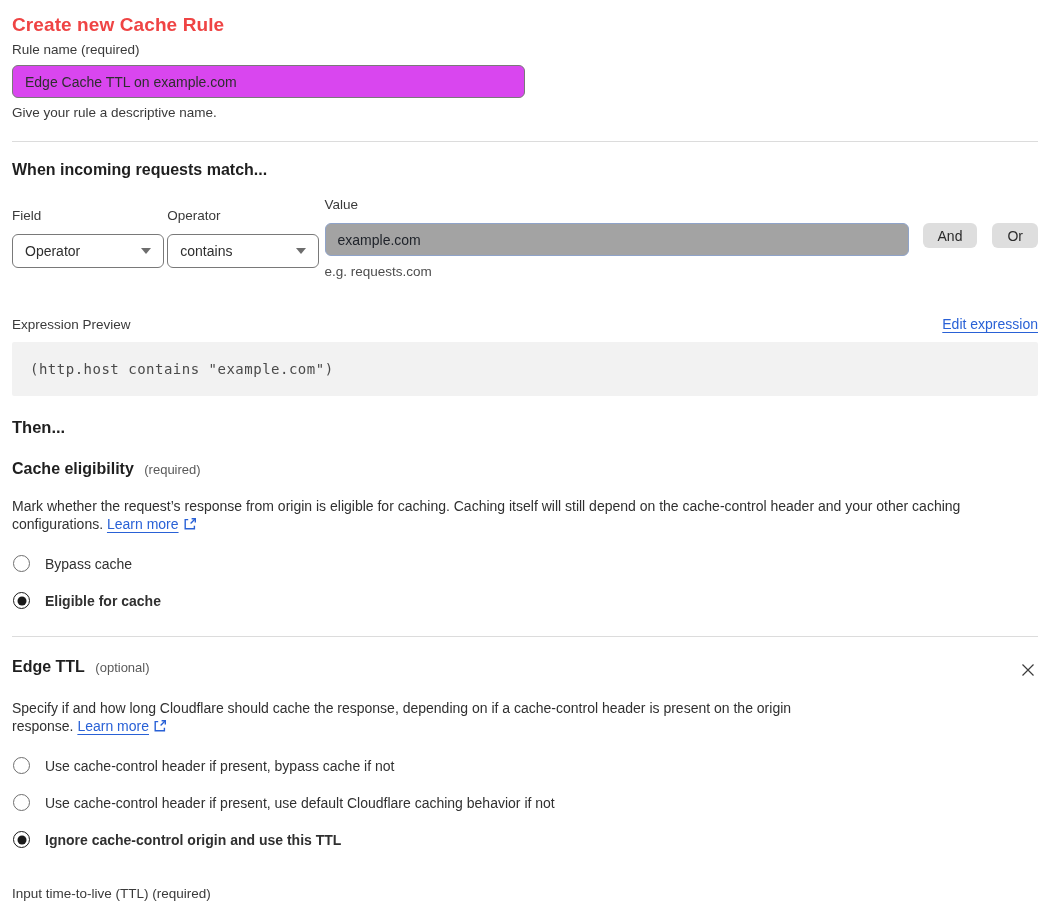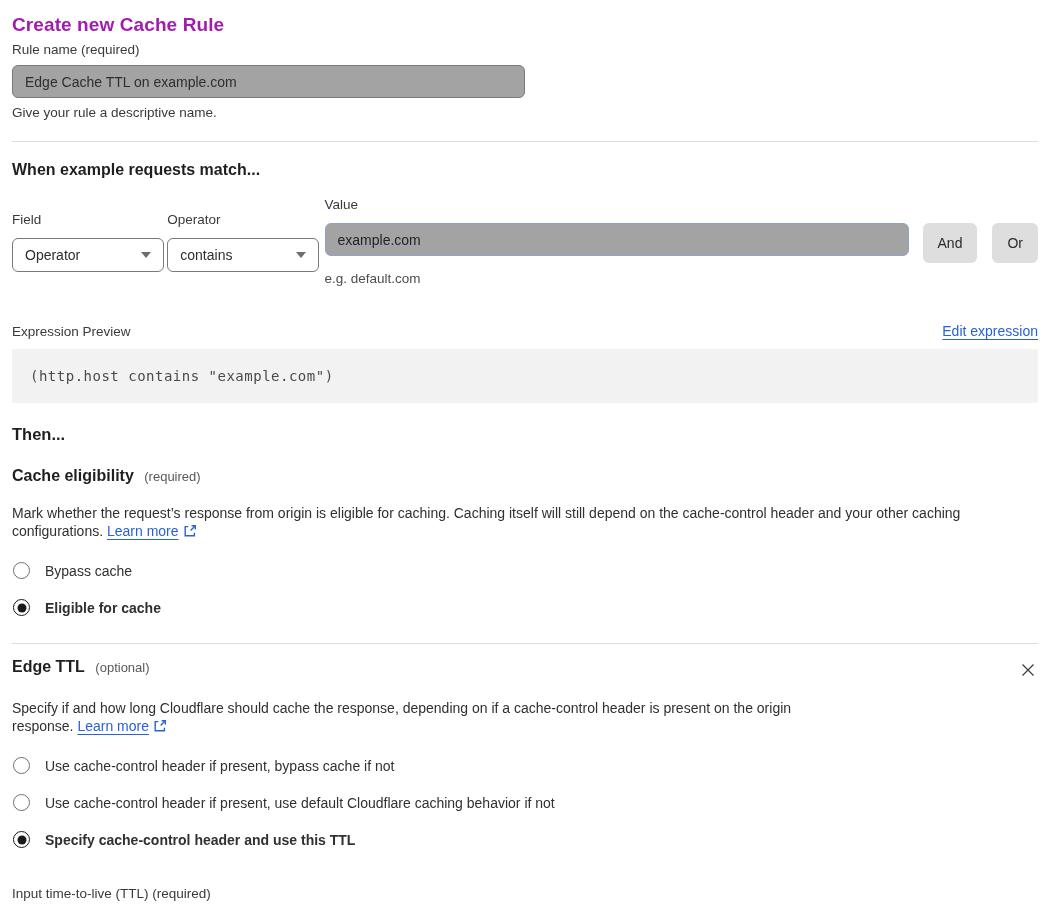--- a/index.html
+++ b/index.html
@@ -5,28 +5,28 @@
   * { margin: 0; padding: 0; box-sizing: border-box; }
   html, body { background: #ffffff; }
   body {
     width: 1058px; height: 906px;
     font-family: "Liberation Sans", "DejaVu Sans", sans-serif;
     color: #303030;
     overflow: hidden;
   }
   .page { padding: 14px 20px 0 12px; }
 
-  h1.page-title { font-size: 19px; font-weight: 700; color: #a21caf; letter-spacing: .1px; }
+  h1.page-title { font-size: 19px; font-weight: 700; color: #ef4444; letter-spacing: .1px; }
 
   .field-label { font-size: 13.5px; color: #3a3a3a; margin-top: 6px; }
   .text-input {
     margin-top: 8px; width: 513px; height: 33px;
     border: 1px solid #797979; border-radius: 6px;
     padding: 0 12px; font-size: 14px; color: #2e2e2e;
-    font-family: inherit; background: #a3a3a3; outline: none; display: block;
+    font-family: inherit; background: #d946ef; outline: none; display: block;
   }
   .helper { font-size: 13.5px; color: #3a3a3a; margin-top: 7px; }
 
   .divider { border: none; border-top: 1px solid #dcdcdc; margin-top: 21px; }
 
   h2.section-heading { font-size: 16px; font-weight: 700; color: #1f1f1f; margin-top: 19px; }
 
   .builder { display: flex; margin-top: 18px; align-items: center; }
   .col-field { width: 158px; }
   .col-operator { width: 160px; margin-left: 0px; }
@@ -41,21 +41,21 @@
   .caret { width: 0; height: 0; border-left: 5px solid transparent; border-right: 5px solid transparent; border-top: 6px solid #6d6d6d; }
 
   .value-row { display: flex; align-items: flex-start; }
   .value-input {
     width: 584px; height: 33px; margin-top: 0;
     border: 1px solid #8fa3c9; border-radius: 6px;
     background: #a3a3a3; padding: 0 12px; font-size: 14px; color: #20242b;
     font-family: inherit; outline: none;
   }
   .connector-btn {
-    height: 40px; padding: 0 15px; margin-left: 14px;
+    height: 25px; padding: 0 15px; margin-left: 14px;
     background: #dedede; border: none; border-radius: 6px;
     font-size: 14px; color: #2b2b2b; font-family: inherit; cursor: pointer;
   }
   .connector-btn + .connector-btn { margin-left: 15px; }
   .value-helper { font-size: 13.5px; color: #4d4d4d; margin-top: 8px; }
 
   .expr-header { display: flex; justify-content: space-between; align-items: baseline; margin-top: 37px; }
   .expr-label { font-size: 13.5px; color: #3a3a3a; }
   .link { color: #2961d6; font-size: 14px; text-decoration: underline; text-underline-offset: 3px; cursor: pointer; }
   .code-block {
@@ -99,21 +99,21 @@
 <div class="page">
 
   <h1 class="page-title">Create new Cache Rule</h1>
 
   <div class="field-label">Rule name (required)</div>
   <input class="text-input" type="text" value="Edge Cache TTL on example.com" style="">
   <div class="helper">Give your rule a descriptive name.</div>
 
   <hr class="divider">
 
-  <h2 class="section-heading">When example requests match...</h2>
+  <h2 class="section-heading">When incoming requests match...</h2>
 
   <div class="builder">
     <div class="col-field">
       <div class="col-label">Field</div>
       <div class="select-box">
         <span>Operator</span>
         <span class="caret"></span>
       </div>
     </div>
     <div class="col-operator">
@@ -123,21 +123,21 @@
         <span class="caret"></span>
       </div>
     </div>
     <div class="col-value">
       <div class="col-label">Value</div>
       <div class="value-row">
         <input class="value-input" type="text" value="example.com" style="">
         <button class="connector-btn">And</button>
         <button class="connector-btn">Or</button>
       </div>
-      <div class="value-helper">e.g. default.com</div>
+      <div class="value-helper">e.g. requests.com</div>
     </div>
   </div>
 
   <div class="expr-header">
     <span class="expr-label">Expression Preview</span>
     <a class="link">Edit expression</a>
   </div>
   <div class="code-block">
     <code>(http.host contains "example.com")</code>
   </div>
@@ -163,21 +163,21 @@
     <span class="radio"></span>
     <span class="radio-label">Bypass cache</span>
   </div>
   <div class="radio-row">
     <span class="radio checked"></span>
     <span class="radio-label bold">Eligible for cache</span>
   </div>
 
   <hr class="divider" style="margin-top:27px;">
 
-  <div class="sub-heading-row" style="margin-top:14px;">
+  <div class="sub-heading-row" style="margin-top:21px;">
     <div>
       <span class="sub-heading">Edge TTL</span>
       <span class="qualifier">(optional)</span>
     </div>
     <button class="close-btn"><svg width="16" height="16" viewBox="0 0 16 16">
           <path d="M2.5 2.5 L13.5 13.5 M13.5 2.5 L2.5 13.5" stroke="#3c3c3c" stroke-width="1.2"></path>
         </svg></button>
   </div>
   <div class="desc narrow">
     <span>Specify if and how long Cloudflare should cache the response, depending on if a cache-control header is present on the origin response.</span>
@@ -191,18 +191,18 @@
   <div class="radio-row">
     <span class="radio"></span>
     <span class="radio-label">Use cache-control header if present, bypass cache if not</span>
   </div>
   <div class="radio-row">
     <span class="radio"></span>
     <span class="radio-label">Use cache-control header if present, use default Cloudflare caching behavior if not</span>
   </div>
   <div class="radio-row">
     <span class="radio checked"></span>
-    <span class="radio-label bold">Specify cache-control header and use this TTL</span>
+    <span class="radio-label bold">Ignore cache-control origin and use this TTL</span>
   </div>
 
   <div class="ttl-label">Input time-to-live (TTL) (required)</div>
 
 </div>
 
 </body></html>

